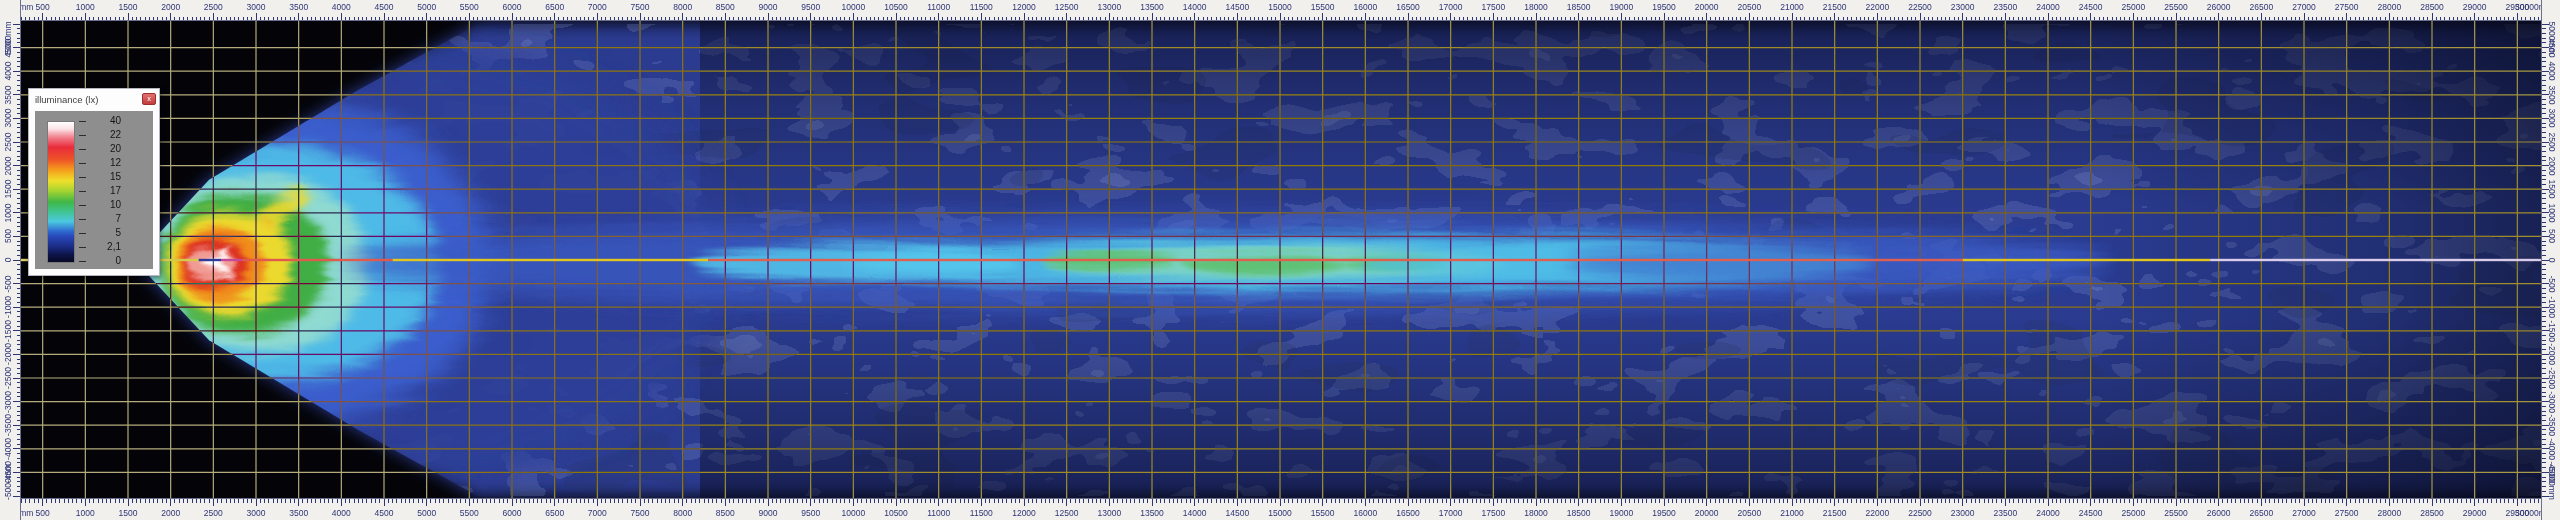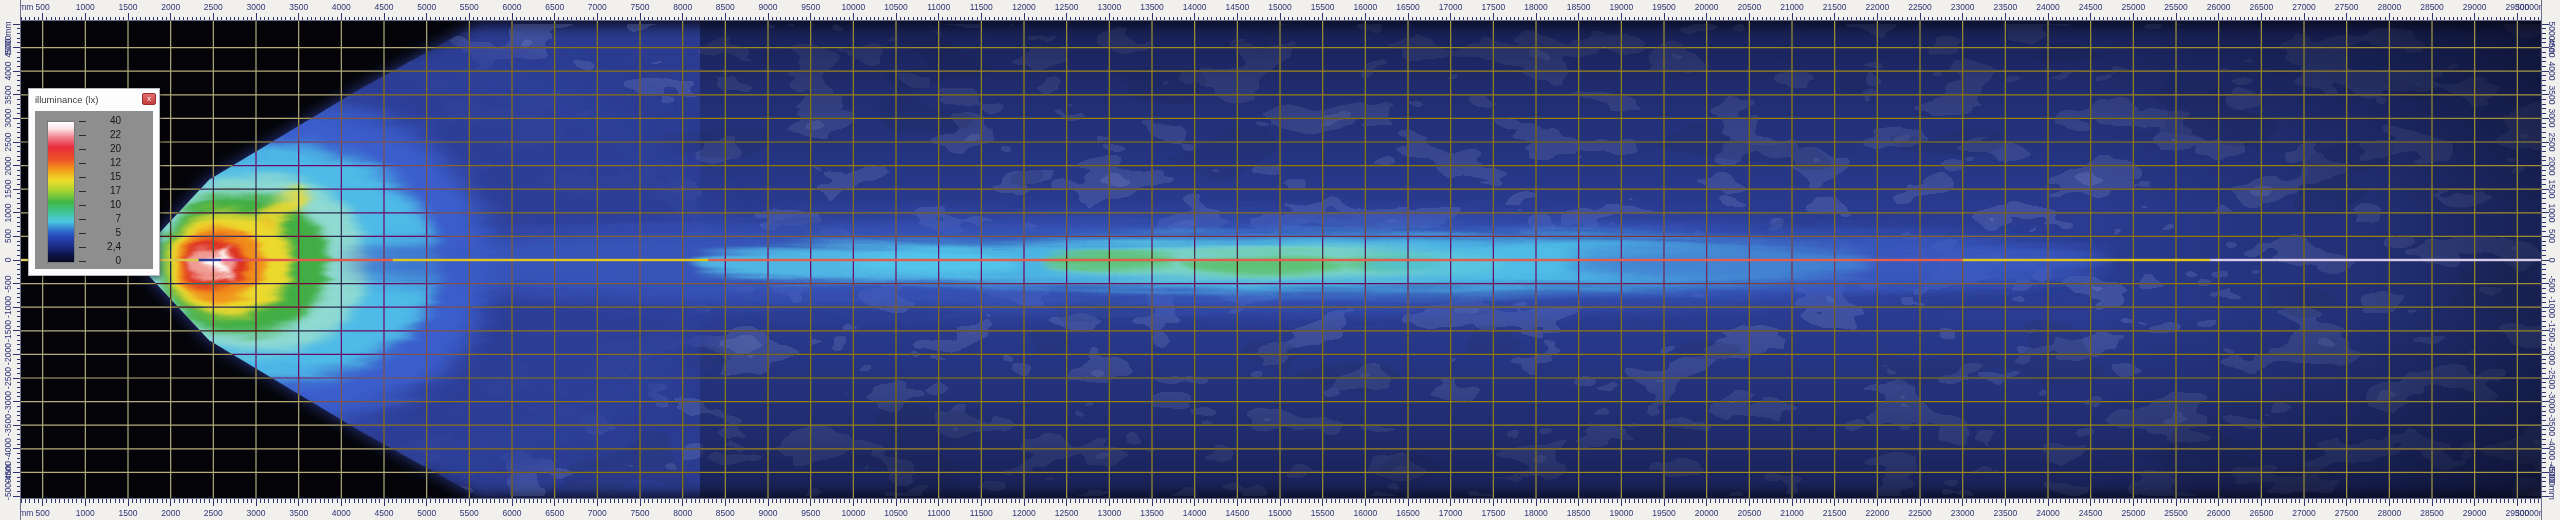--- a/index.html
+++ b/index.html
@@ -1831,20 +1831,20 @@
           <span class="lg-val" style="top: 60px;">15</span>
           <span class="lg-tick" style="top: 79.5px;"></span>
           <span class="lg-val" style="top: 74px;">17</span>
           <span class="lg-tick" style="top: 93.5px;"></span>
           <span class="lg-val" style="top: 88px;">10</span>
           <span class="lg-tick" style="top: 107.5px;"></span>
           <span class="lg-val" style="top: 102px;">7</span>
           <span class="lg-tick" style="top: 121.5px;"></span>
           <span class="lg-val" style="top: 116px;">5</span>
           <span class="lg-tick" style="top: 135.5px;"></span>
-          <span class="lg-val" style="top: 130px;">2,4</span>
+          <span class="lg-val" style="top: 130px;">2,1</span>
           <span class="lg-tick" style="top: 149.5px;"></span>
           <span class="lg-val" style="top: 144px;">0</span>
         </div>
     </div>
   </div>
 
 </div>
 
 </body></html>

